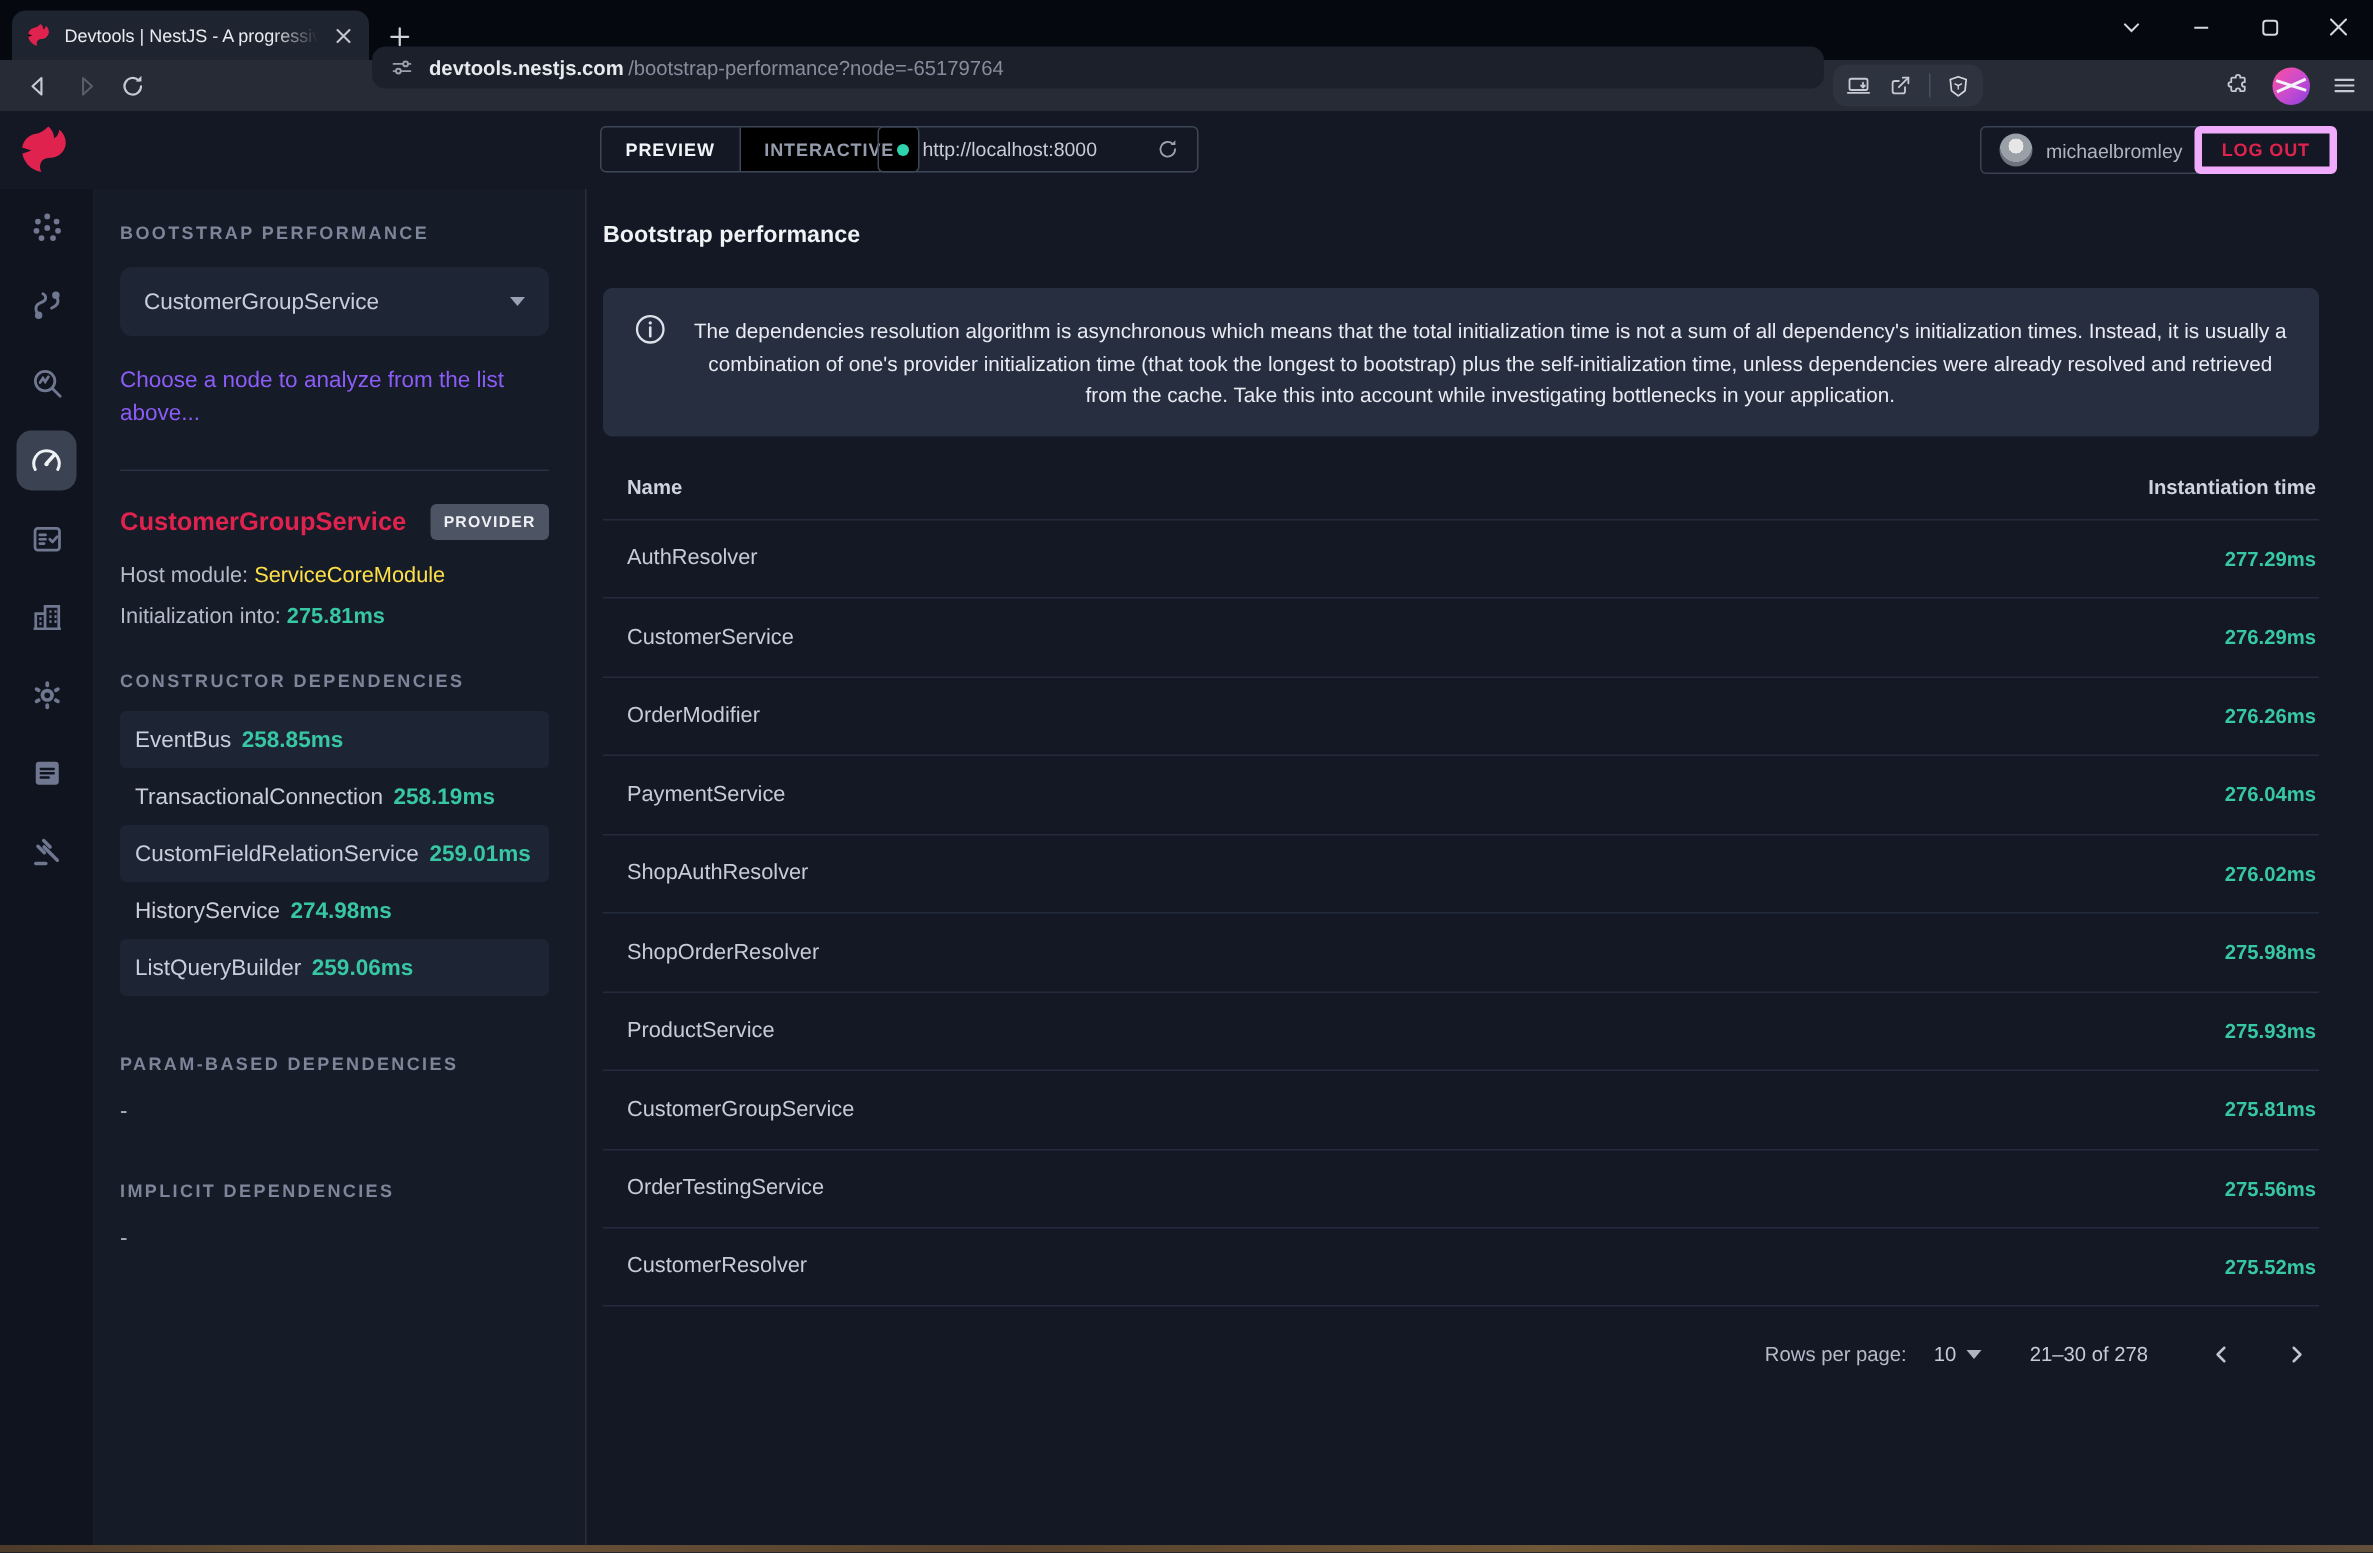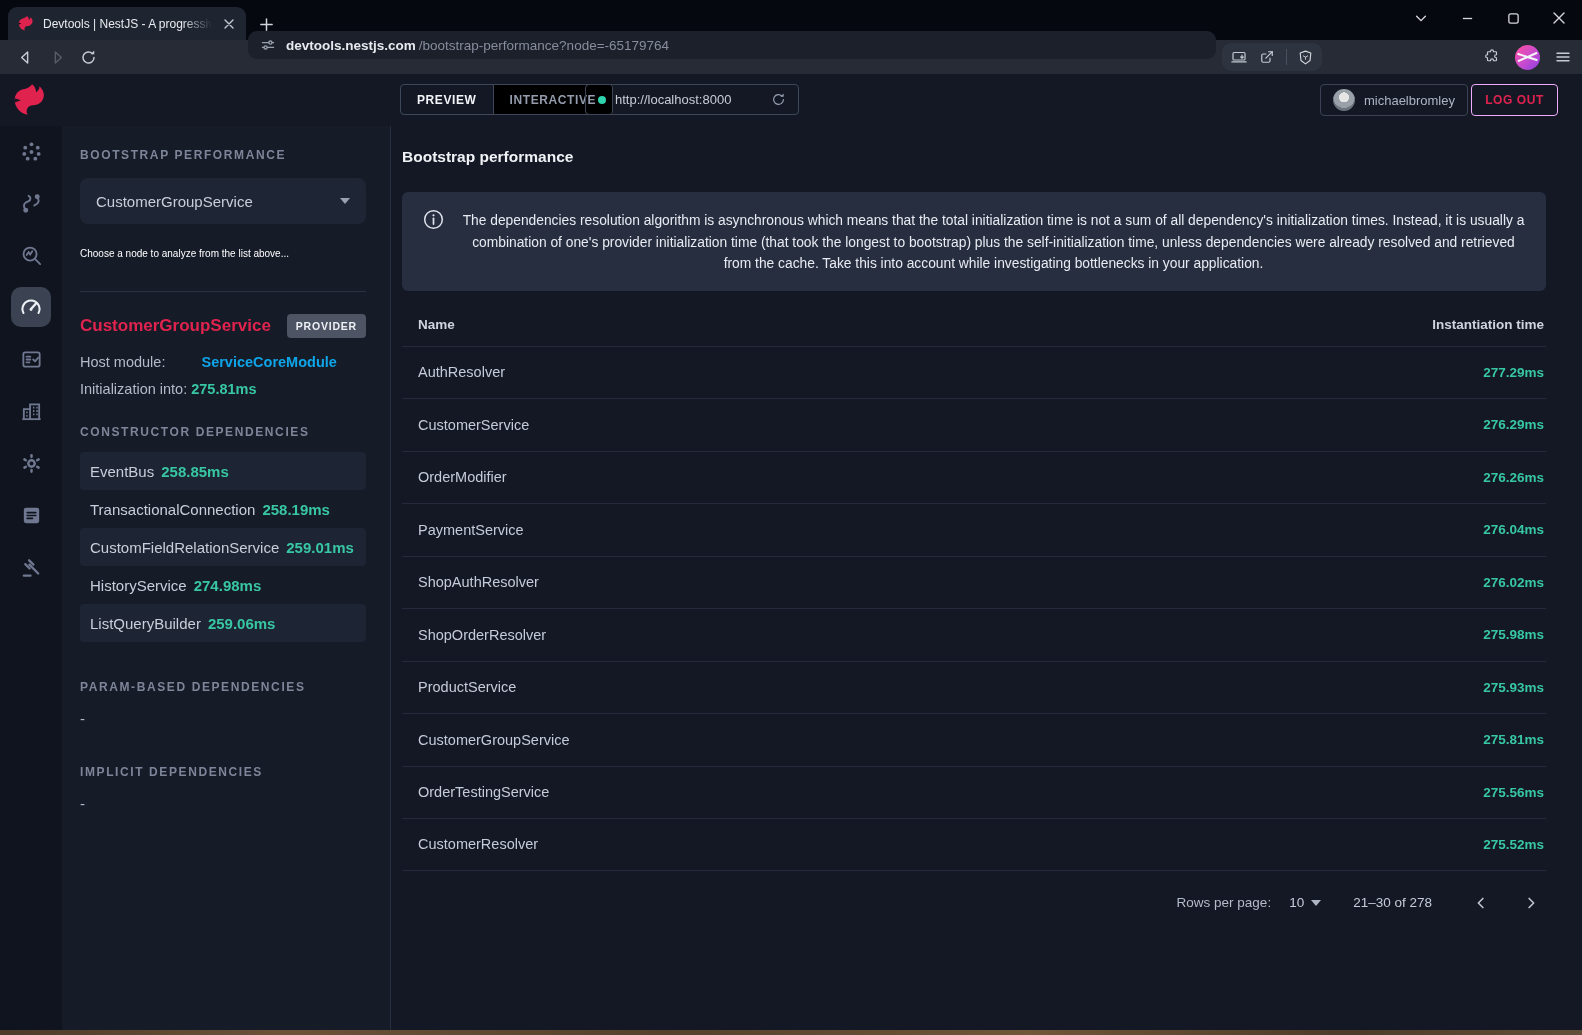--- a/index.html
+++ b/index.html
@@ -75,21 +75,21 @@
     position:absolute; right:114px; top:84px; height:32px;
     border:1px solid #3a4254; border-radius:4px; display:flex; align-items:center; gap:9px; padding:0 12px;
   }
   .user-avatar {
     width:22px; height:22px; border-radius:50%;
     background:radial-gradient(circle at 50% 38%, #e6e6e6 0 28%, #9aa0a8 29% 60%, #6d737c 61%);
   }
   .user-name { color:#aeb4c2; font-size:13px; }
   .logout-btn {
     position:absolute; right:24px; top:84px; height:32px; padding:0 13px;
-    border:1px solid #f0abfc; border-radius:4px; background:transparent;
+    border:5px solid #f0abfc; border-radius:4px; background:transparent;
     color:#e0234e; font-size:12px; font-weight:bold; letter-spacing:0.6px;
     display:flex; align-items:center; font-family:inherit;
   }
 
   
   .rail { position:absolute; top:126px; left:0; width:62px; bottom:5px; background:#10141e; padding-top:5px; }
   .rail-item { width:40px; height:40px; margin:0 auto 12px auto; border-radius:10px; display:flex; align-items:center; justify-content:center; color:#6f7890; }
   .rail-item.active { background:#3b4353; color:#eef1f6; }
 
   
@@ -97,30 +97,30 @@
     position:absolute; top:126px; left:62px; width:328px; bottom:5px; background:#161b28;
     padding:22px 24px 0 18px; overflow:hidden;
   }
   .section-title { font-size:12px; font-weight:bold; letter-spacing:1.6px; color:#7d8598; margin:0 0 16px 0; }
   .node-select {
     height:46px; background:#1e2534; border-radius:8px; display:flex; align-items:center;
     justify-content:space-between; padding:0 16px; margin-bottom:19px;
   }
   .node-select-value { color:#c9cedb; font-size:15px; }
   .caret-down { width:0; height:0; border-left:5px solid transparent; border-right:5px solid transparent; border-top:6px solid #9aa1b2; }
-  .panel-hint { color:#ffffff; font-size:10px; line-height:22px; margin:0 0 26px 0; }
+  .panel-hint { color:#8b5cf6; font-size:15px; line-height:22px; margin:0 0 26px 0; }
   .panel-divider { border:none; border-top:1px solid #2a3142; margin:0 0 22px 0; }
   .node-head { display:flex; align-items:center; justify-content:space-between; margin-bottom:16px; }
   .node-name { color:#e0234e; font-size:17px; font-weight:bold; }
   .node-badge {
     background:#4d5565; color:#eef0f4; font-size:10.5px; font-weight:bold; letter-spacing:0.8px;
     border-radius:4px; padding:6px 9px;
   }
   .kv { color:#b4bac8; font-size:14.5px; margin:0 0 11px 0; }
-  .kv .val { color:#0ea5e9; font-weight:bold;margin-left:32px; }
+  .kv .val { color:#fde047; font-weight:normal; }
   .kv .val-time { color:#38c7a4; font-weight:bold; }
   .deps-title { margin-top:28px; margin-bottom:13px; }
   .dep-item { height:38px; display:flex; align-items:center; gap:7px; padding:0 10px; border-radius:4px; font-size:15px; }
   .dep-item:nth-child(odd) { background:#1d2433; }
   .dep-name { color:#c9cedb; }
   .dep-time { color:#38c7a4; font-weight:bold; }
   .dash-val { color:#b4bac8; font-size:15px; margin-top:2px; }
   .pt { margin-top:38px; }
 
   

